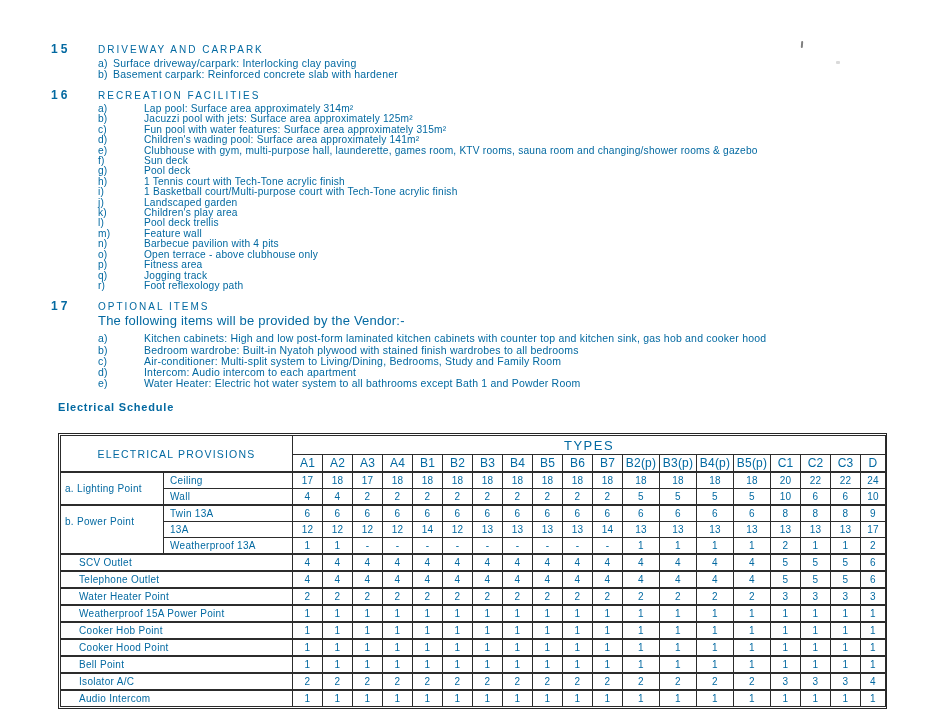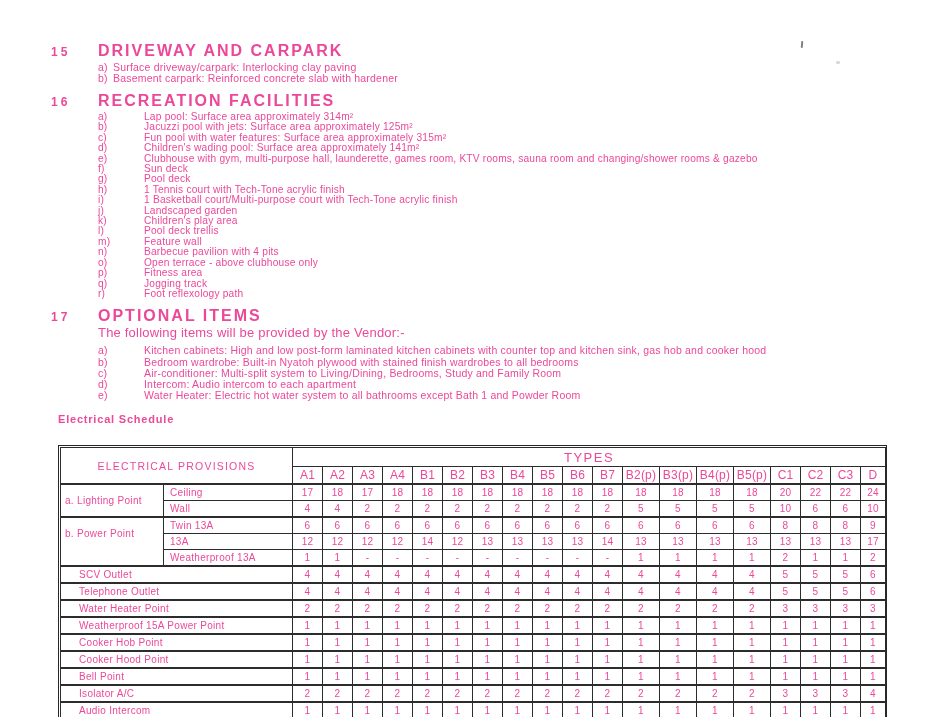--- a/index.html
+++ b/index.html
@@ -1,26 +1,26 @@
 <!DOCTYPE html>
 <html><head>
 <meta charset="utf-8">
 <style>
   html,body{margin:0;padding:0;background:#fff;}
   .page{
     position:relative;width:943px;height:717px;background:#fff;overflow:hidden;
-    font-family:"Liberation Sans",sans-serif;color:#ec4899;
+    font-family:"Liberation Sans",sans-serif;color:#0369a1;
   }
   .content{position:absolute;left:51px;top:42px;width:838px;}
 
   
   .section{margin-bottom:8px;}
   .sec-head{display:flex;align-items:baseline;margin-bottom:2px;}
   .sec-num{flex:0 0 47px;font-weight:bold;font-size:12px;letter-spacing:3px;}
-  .sec-title{font-weight:bold;font-size:16px;letter-spacing:2px;}
+  .sec-title{font-weight:normal;font-size:10px;letter-spacing:2px;}
   .sec-intro{margin-left:47px;font-size:13px;line-height:11px;letter-spacing:.2px;}
   .sec-body{margin-left:47px;}
   .item{display:flex;font-size:10.5px;line-height:11px;letter-spacing:.2px;}
   .section-16 .item{line-height:10.4px;font-size:10.2px;}
   .section-17 .item{line-height:11.2px;}
   .section-17 .item:first-child{margin-top:7px;}
   .item-label{flex:0 0 46px;}
   .item.tight .item-label{flex:0 0 15px;}
   .item-text{flex:1 1 auto;}
   .item-text.justify{text-align:justify;}

